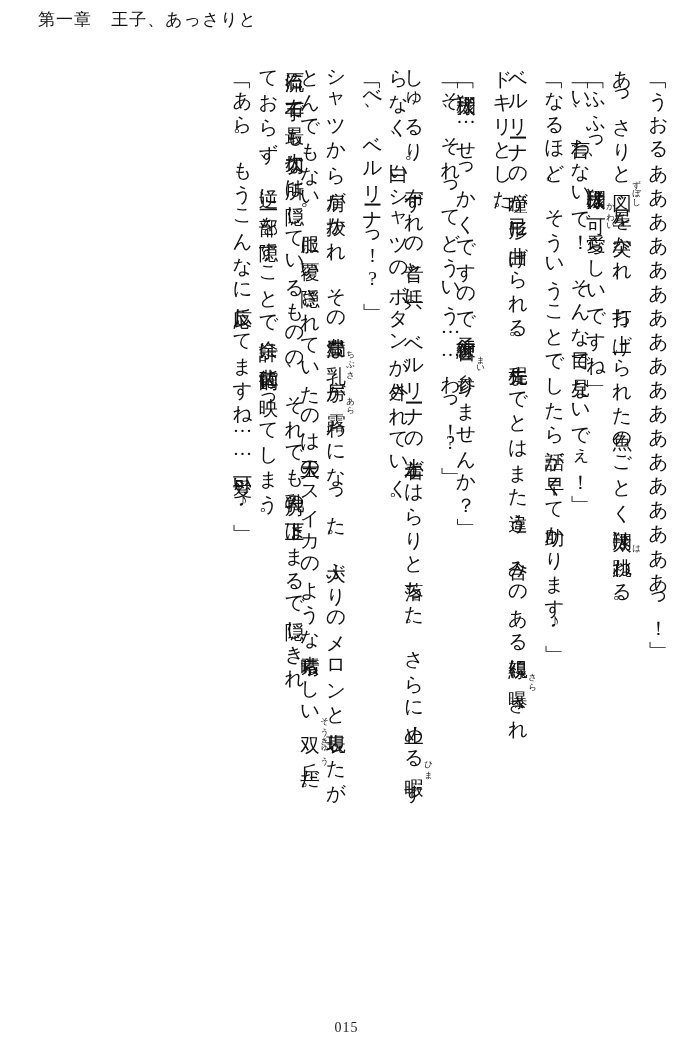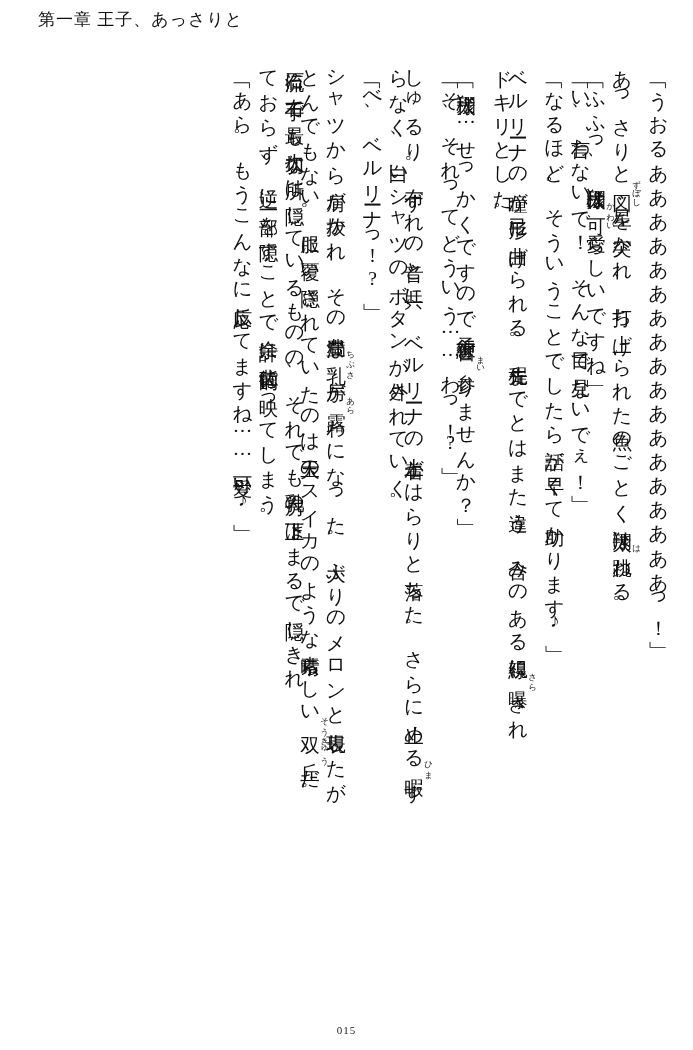--- a/index.html
+++ b/index.html
@@ -22,20 +22,21 @@
   
   #header {
     position: absolute;
     top: 8px;
     left: 38px;
     font-size: 17px;
     letter-spacing: 1px;
     white-space: nowrap;
   }
   #header .chap-num {
+    margin-right: 14px;
   }
 
   
   #body-area {
     position: absolute;
     top: 56px;
     left: 26px;
     width: 642px;
     height: 945px;
     display: flex;
@@ -68,21 +69,21 @@
     font-weight: normal;
   }
 
   
   #footer {
     position: absolute;
     bottom: 14px;
     left: 0;
     width: 693px;
     text-align: center;
-    font-size: 11px;
+    font-size: 14px;
     letter-spacing: 1px;
     color: #222;
   }
 </style>
 </head>
 <body>
 
 <div id="page">
 
   <div id="header">

